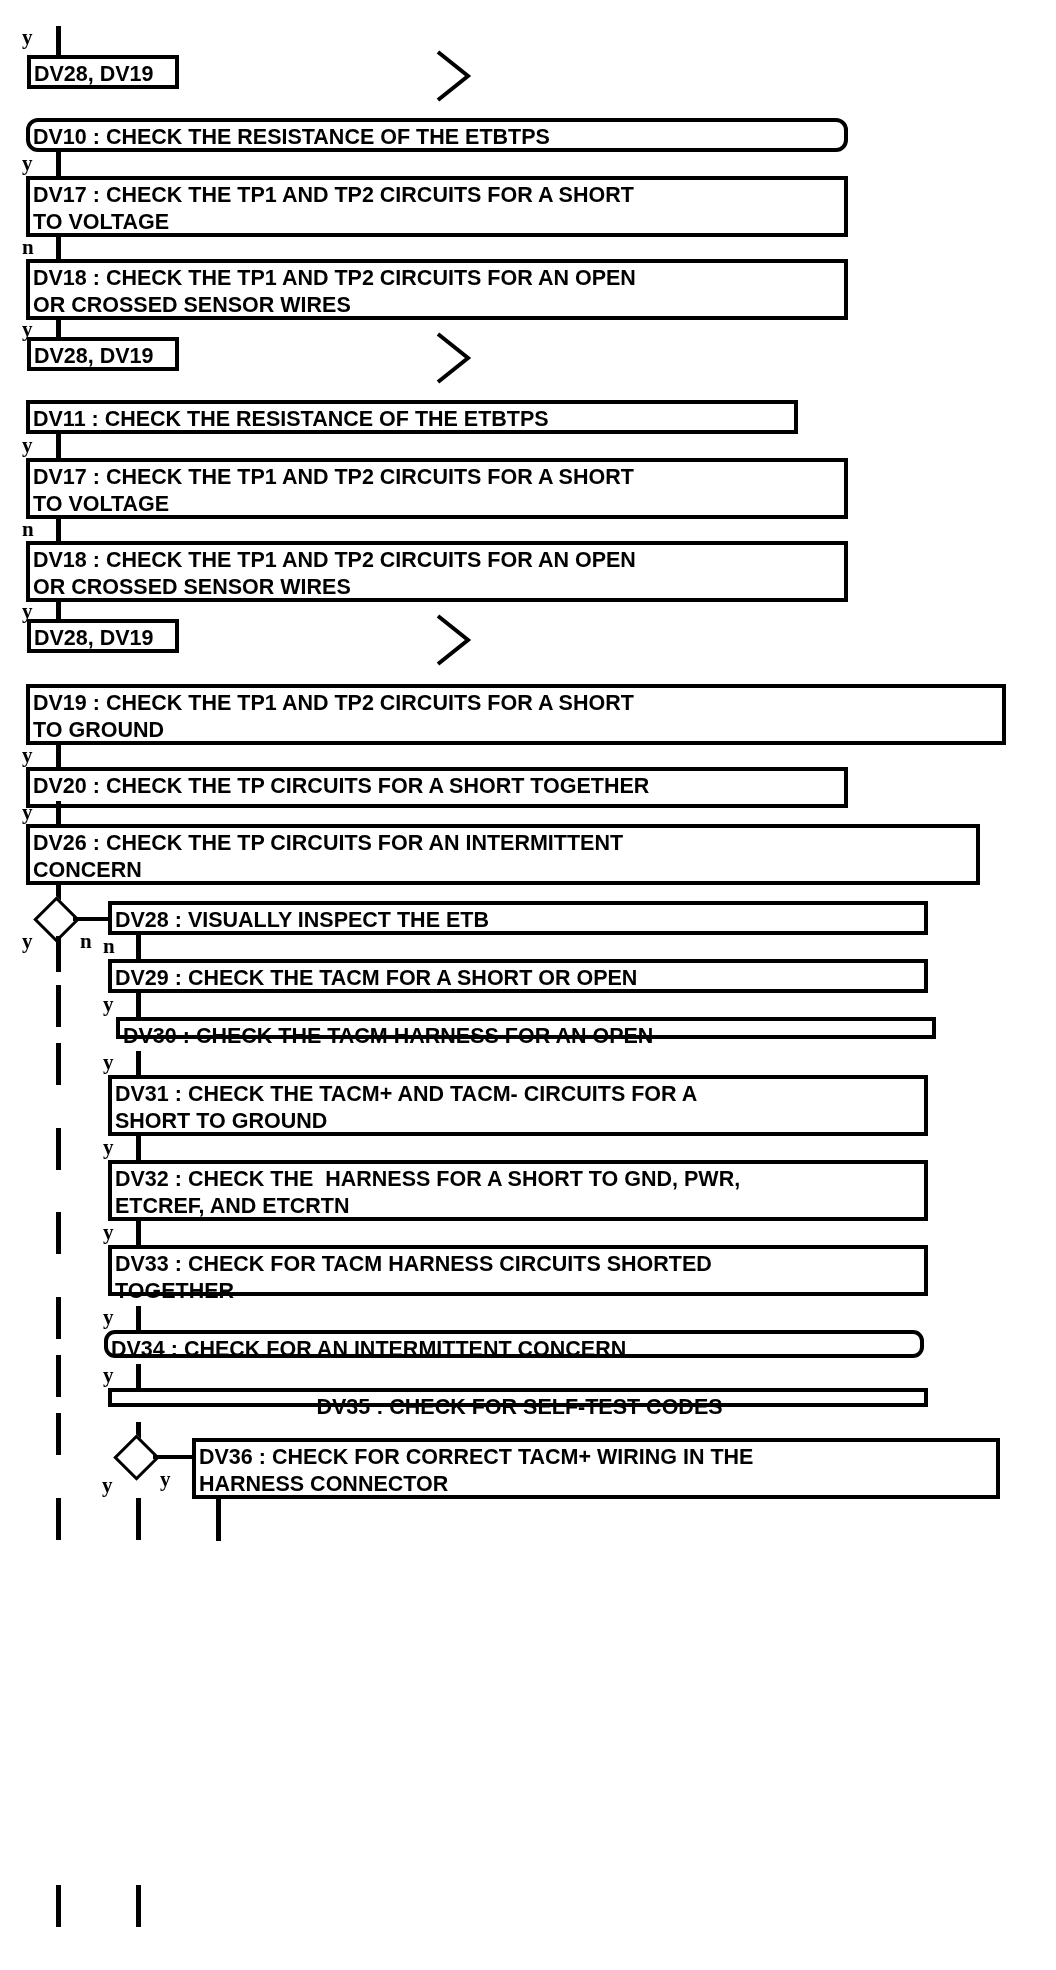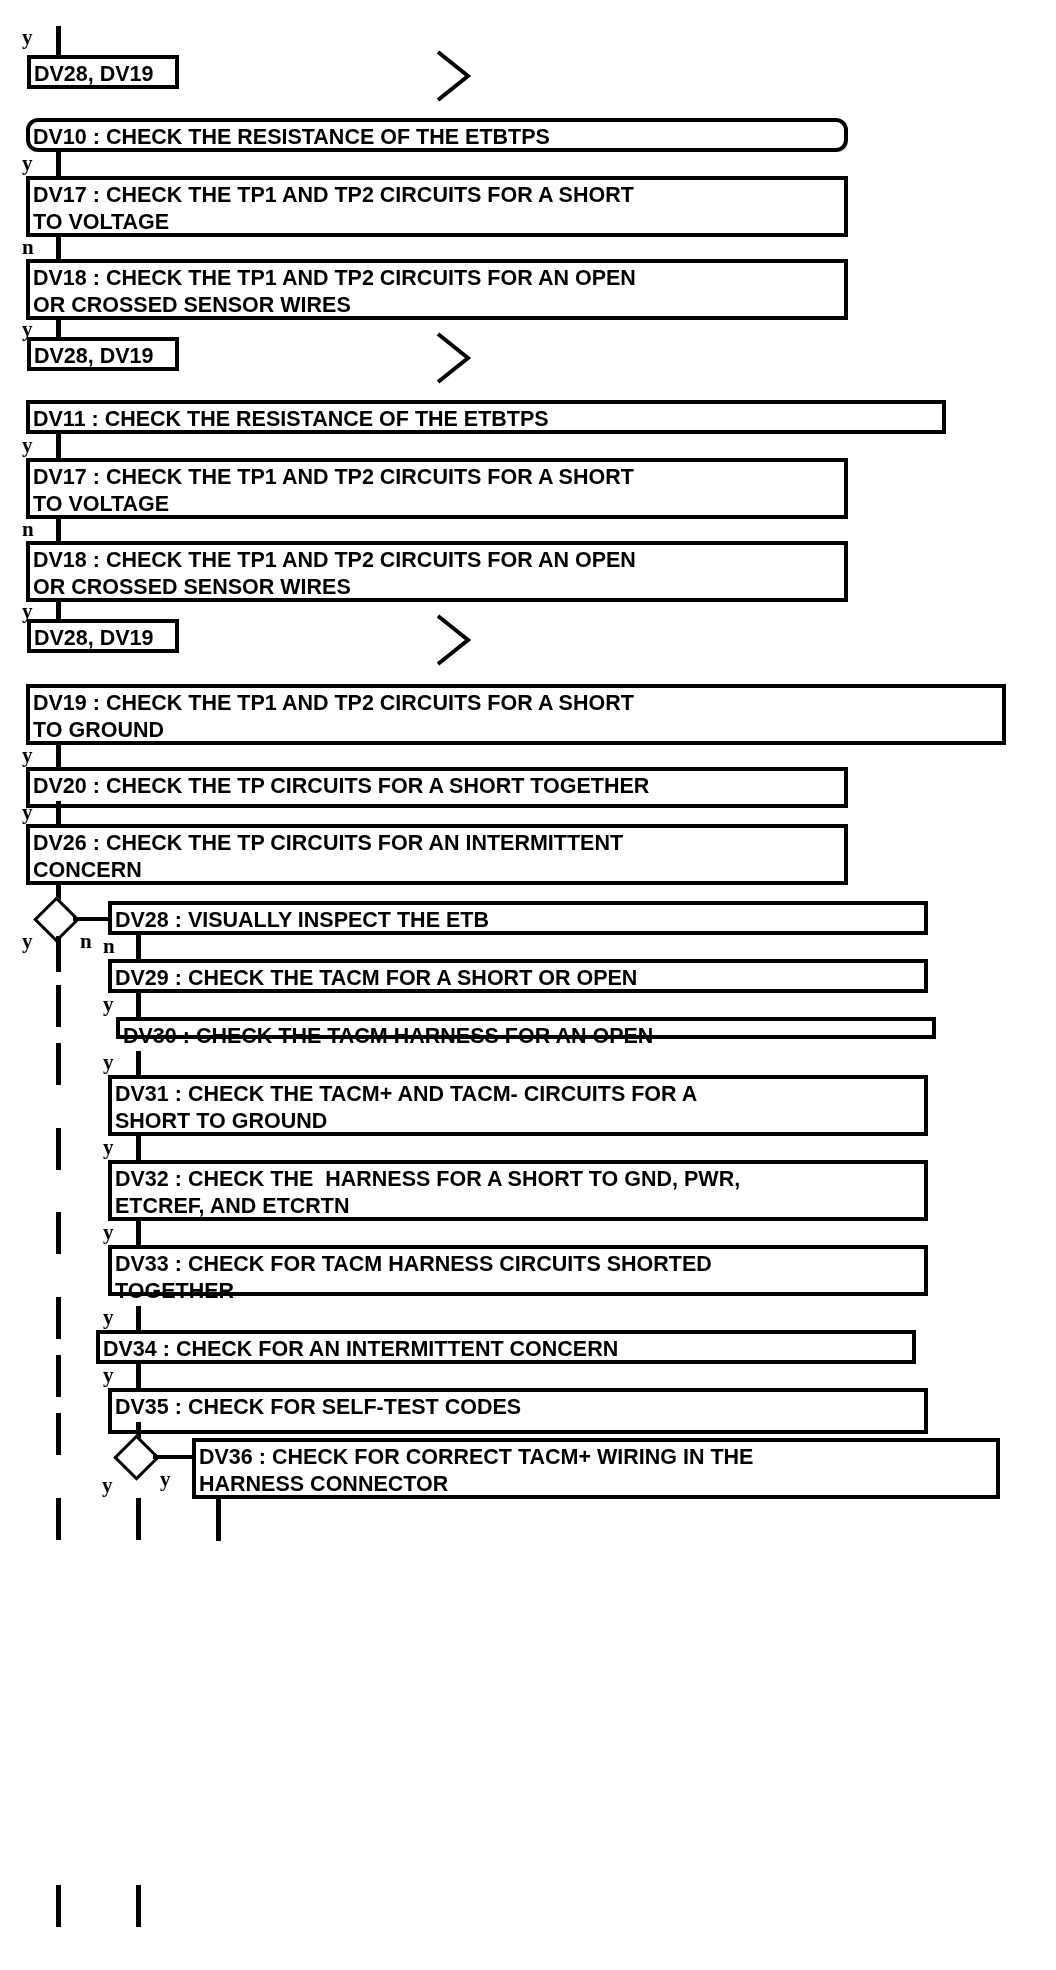--- a/index.html
+++ b/index.html
@@ -110,21 +110,21 @@
   <div class="vline" style="left:56px; top:318px; height:25px;"></div>
 
   <div class="box small" style="left:27px; top:337px; width:152px; height:34px;">DV28, DV19</div>
 
   <div class="chev" style="left:434px; top:328px;">
     <svg width="44" height="60" viewBox="0 0 44 60">
         <polyline points="4,6 34,30 4,54" fill="none" stroke="#000" stroke-width="4"></polyline>
       </svg>
   </div>
 
-  <div class="box" style="left:26px; top:400px; width:920px; height:34px;">DV11 : CHECK THE RESISTANCE OF THE ETBTPS</div>
+  <div class="box" style="left:26px; top:400px; width:772px; height:34px;">DV11 : CHECK THE RESISTANCE OF THE ETBTPS</div>
 
   <div class="lbl" style="left:22px; top:435px;">y</div>
   <div class="vline" style="left:56px; top:434px; height:25px;"></div>
 
   <div class="box" style="left:26px; top:458px; width:822px; height:61px;">DV17 : CHECK THE TP1 AND TP2 CIRCUITS FOR A SHORT
 TO VOLTAGE</div>
 
   <div class="lbl" style="left:22px; top:519px;">n</div>
   <div class="vline" style="left:56px; top:518px; height:25px;"></div>
 
@@ -146,21 +146,21 @@
 TO GROUND</div>
 
   <div class="lbl" style="left:22px; top:745px;">y</div>
   <div class="vline" style="left:56px; top:744px; height:25px;"></div>
 
   <div class="box" style="left:26px; top:767px; width:822px; height:41px;">DV20 : CHECK THE TP CIRCUITS FOR A SHORT TOGETHER</div>
 
   <div class="lbl" style="left:22px; top:802px;">y</div>
   <div class="vline" style="left:56px; top:801px; height:25px;"></div>
 
-  <div class="box" style="left:26px; top:824px; width:822px; height:61px;">DV26 : CHECK THE TP CIRCUITS FOR AN INTERMITTENT
+  <div class="box" style="left:26px; top:824px; width:954px; height:61px;">DV26 : CHECK THE TP CIRCUITS FOR AN INTERMITTENT
 CONCERN</div>
 
   <div class="vline" style="left:56px; top:885px; height:26px;"></div>
 
   <div class="diamond" style="left:40px; top:903px; width:33px; height:33px;"></div>
 
   <div class="hline thin" style="left:73px; top:917px; width:40px;"></div>
   <div class="lbl" style="left:80px; top:931px;">n</div>
 
   <div class="lbl" style="left:22px; top:931px;">y</div>
@@ -201,26 +201,26 @@
 
   <div class="lbl" style="left:103px; top:1222px;">y</div>
   <div class="vline" style="left:136px; top:1221px; height:25px;"></div>
 
   <div class="box" style="left:108px; top:1245px; width:820px; height:51px;">DV33 : CHECK FOR TACM HARNESS CIRCUITS SHORTED
 TOGETHER</div>
 
   <div class="lbl" style="left:103px; top:1307px;">y</div>
   <div class="vline" style="left:136px; top:1306px; height:25px;"></div>
 
-  <div class="box" style="left:96px; top:1330px; width:820px; height:34px;">DV34 : CHECK FOR AN INTERMITTENT CONCERN</div>
+  <div class="box" style="left:104px; top:1330px; width:820px; height:28px;border-radius:11px;">DV34 : CHECK FOR AN INTERMITTENT CONCERN</div>
 
   <div class="lbl" style="left:103px; top:1365px;">y</div>
   <div class="vline" style="left:136px; top:1364px; height:25px;"></div>
 
-  <div class="box" style="left:108px; top:1388px; width:820px; height:46px;">DV35 : CHECK FOR SELF-TEST CODES</div>
+  <div class="box" style="left:108px; top:1388px; width:820px; height:19px;text-align:center;">DV35 : CHECK FOR SELF-TEST CODES</div>
 
   <div class="vline" style="left:136px; top:1422px; height:28px;"></div>
 
   <div class="diamond" style="left:120px; top:1441px; width:33px; height:33px;"></div>
   <div class="lbl" style="left:102px; top:1475px;">y</div>
 
   <div class="hline thin" style="left:153px; top:1455px; width:42px;"></div>
   <div class="lbl" style="left:160px; top:1469px;">y</div>
 
   <div class="vline" style="left:136px; top:1498px; height:42px;"></div>

